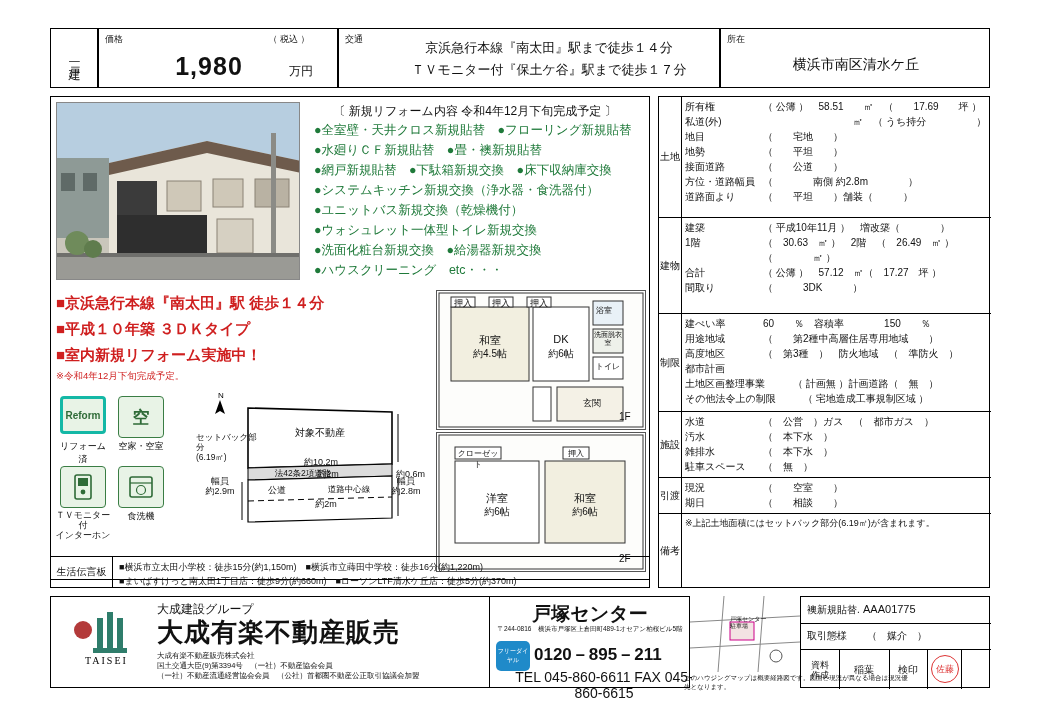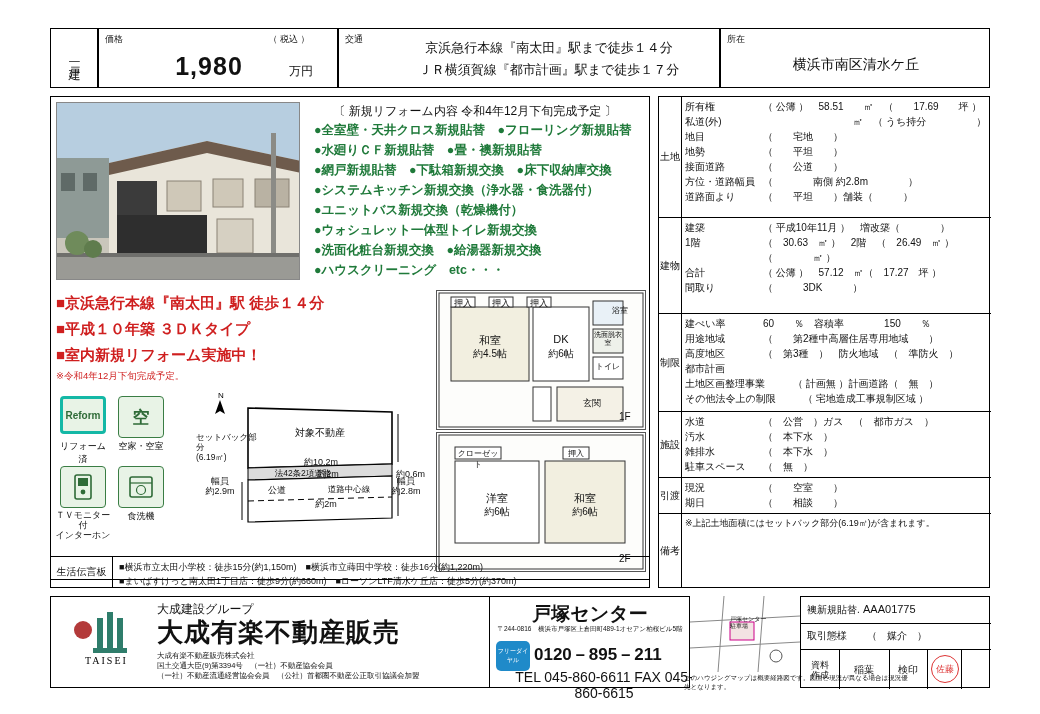--- a/index.html
+++ b/index.html
@@ -9,21 +9,21 @@
     color:#111;font-size:11px;overflow:hidden;
   }
   .page{position:relative;width:1040px;height:714px;}
   .bx{position:absolute;box-sizing:border-box;border:1px solid #000;}
   .nb{position:absolute;box-sizing:border-box;}
   .ctr{display:flex;align-items:center;justify-content:center;text-align:center;}
   .lft{display:flex;align-items:center;}
   .vert{writing-mode:vertical-rl;text-orientation:upright;letter-spacing:2px;}
   .tiny{font-size:9px;}
   .red{color:#cf1f1f;}
-  .green{color:#1f7a3a;font-weight:bold;}
+  .green{color:#1f7a3a;}
   #cell-type{left:50px;top:28px;width:48px;height:60px;}
   #cell-price{left:98px;top:28px;width:240px;height:60px;}
   #cell-access{left:338px;top:28px;width:382px;height:60px;}
   #cell-loc{left:720px;top:28px;width:270px;height:60px;}
   .price-num{font-size:25px;font-weight:bold;letter-spacing:1px;}
 
   
   #leftbox{left:50px;top:96px;width:600px;height:484px;}
   #photo{left:56px;top:102px;width:244px;height:178px;}
   #reformlist{left:306px;top:102px;width:338px;height:178px;}
@@ -68,21 +68,21 @@
   <div class="bx" id="cell-price">
     <div class="nb lft tiny" style="left:6px;top:4px;">価格</div>
     <div class="nb ctr tiny" style="left:150px;top:4px;width:80px;">（ 税込 ）</div>
     <div class="nb ctr price-num" style="left:40px;top:22px;width:140px;height:30px;">1,980</div>
     <div class="nb lft" style="left:190px;top:34px;font-size:12px;">万円</div>
   </div>
 
   <div class="bx" id="cell-access">
     <div class="nb lft tiny" style="left:6px;top:4px;">交通</div>
     <div class="nb ctr" style="left:50px;top:10px;width:320px;height:18px;font-size:13px;">京浜急行本線『南太田』駅まで徒歩１４分</div>
-    <div class="nb ctr" style="left:50px;top:32px;width:320px;height:18px;font-size:13px;">ＪＲ横須賀線『都市計画』駅まで徒歩１７分</div>
+    <div class="nb ctr" style="left:50px;top:32px;width:320px;height:18px;font-size:13px;">ＴＶモニター付『保土ケ谷』駅まで徒歩１７分</div>
   </div>
 
   <div class="bx" id="cell-loc">
     <div class="nb lft tiny" style="left:6px;top:4px;">所在</div>
     <div class="nb ctr" style="left:10px;top:26px;width:250px;height:20px;font-size:14px;">横浜市南区清水ケ丘</div>
   </div>
 
   <div class="bx" id="leftbox"></div>
 
   <div class="nb" id="photo" style="background:linear-gradient(#b9cfe0 0%,#cfdfe9 38%,#cbcbc3 38%,#cbcbc3 100%);border:1px solid #888;overflow:hidden;">
@@ -212,21 +212,21 @@
       <rect x="156" y="66" width="30" height="22" fill="#fff" stroke="#333"></rect>
       <rect x="120" y="96" width="66" height="34" fill="#f4f1e6" stroke="#333"></rect>
       <rect x="14" y="6" width="24" height="10" fill="#fff" stroke="#333"></rect>
       <rect x="52" y="6" width="24" height="10" fill="#fff" stroke="#333"></rect>
       <rect x="90" y="6" width="24" height="10" fill="#fff" stroke="#333"></rect>
       <rect x="96" y="96" width="18" height="34" fill="#fff" stroke="#333"></rect>
     </svg>
     <div class="nb ctr tiny" style="left:14px;top:6px;width:24px;">押入</div>
     <div class="nb ctr tiny" style="left:52px;top:6px;width:24px;">押入</div>
     <div class="nb ctr tiny" style="left:90px;top:6px;width:24px;">押入</div>
-    <div class="nb ctr tiny" style="left:156px;top:14px;width:54px;font-size:8px;">浴室</div>
+    <div class="nb ctr tiny" style="left:140px;top:14px;width:54px;font-size:8px;">浴室</div>
     <div class="nb ctr tiny" style="left:156px;top:40px;width:30px;font-size:7px;line-height:8px;">洗面脱衣室</div>
     <div class="nb ctr tiny" style="left:156px;top:70px;width:30px;font-size:8px;">トイレ</div>
     <div class="nb ctr tiny" style="left:130px;top:106px;width:50px;font-size:9px;">玄関</div>
     <div class="nb ctr" style="left:16px;top:42px;width:74px;font-size:11px;">和室</div>
     <div class="nb ctr" style="left:16px;top:56px;width:74px;font-size:10px;">約4.5帖</div>
     <div class="nb ctr" style="left:96px;top:42px;width:56px;font-size:11px;">DK</div>
     <div class="nb ctr" style="left:96px;top:56px;width:56px;font-size:10px;">約6帖</div>
     <div class="nb" style="left:182px;top:120px;font-size:10px;">1F</div>
   </div>
 

